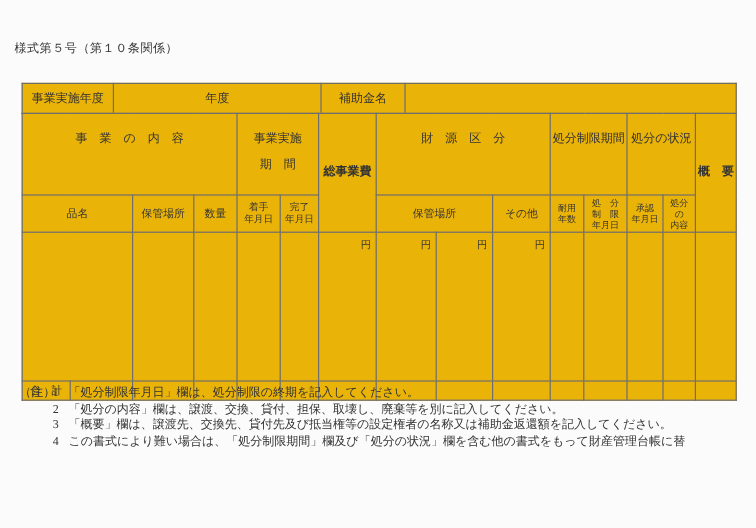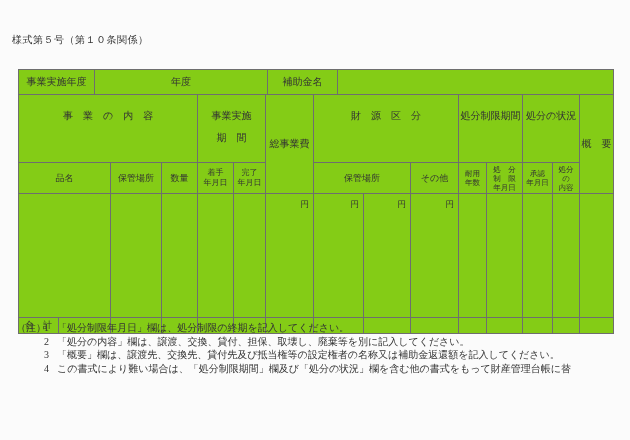--- a/index.html
+++ b/index.html
@@ -9,28 +9,28 @@
     overflow:hidden;
   }
   .form-no {
     position:absolute; left:12px; top:33px;
     font-size:10px; letter-spacing:0.5px; white-space:nowrap;font-family:Liberation Mono, monospace;
   }
   .doc-title {
     position:absolute; left:0; top:48px; width:630px;
     text-align:center; font-size:10.5px; letter-spacing:21px; white-space:nowrap;
   }
-  table { border-collapse:collapse; table-layout:fixed; position:absolute; background:#84cc16; }
+  table { border-collapse:collapse; table-layout:fixed; position:absolute; background:#eab308; }
   td,th { border:1px solid #6e6e6e; padding:0; font-weight:normal; overflow:hidden; }
   .t1 { left:18px; top:69px; width:595px; }
   .t1 td { height:24px; font-size:10px; text-align:center; vertical-align:middle; white-space:nowrap; }
   .t2 { left:18px; top:94px; width:595px; }
   .t2 th { white-space:pre-line; text-align:center; }
   tr.gh th { height:57px; vertical-align:top; padding-top:10px; line-height:22px; font-size:10px; }
-  tr.gh th.vspan { vertical-align:middle; padding-top:0; line-height:12px; }
+  tr.gh th.vspan { vertical-align:middle; padding-top:0; line-height:12px;font-weight:bold; }
   tr.sh th { height:30px; vertical-align:middle; font-size:9px; line-height:10.5px; }
   tr.sh th.datecol { font-size:8px; }
   tr.sh th.small { font-size:7.5px; line-height:9px; }
   tr.body td { height:118px; vertical-align:top; text-align:right; font-size:8.5px; padding:5px 4px 0 0; }
   tr.total td { height:15px; font-size:9px; text-align:center; vertical-align:middle; white-space:nowrap; }
   .notes { position:absolute; left:16px; top:321px; }
   .note-line { display:flex; font-size:10px; line-height:13.5px; white-space:pre; }
   .note-prefix { width:28px; flex:0 0 28px; }
   .note-no { width:13px; flex:0 0 13px; }
 </style>

